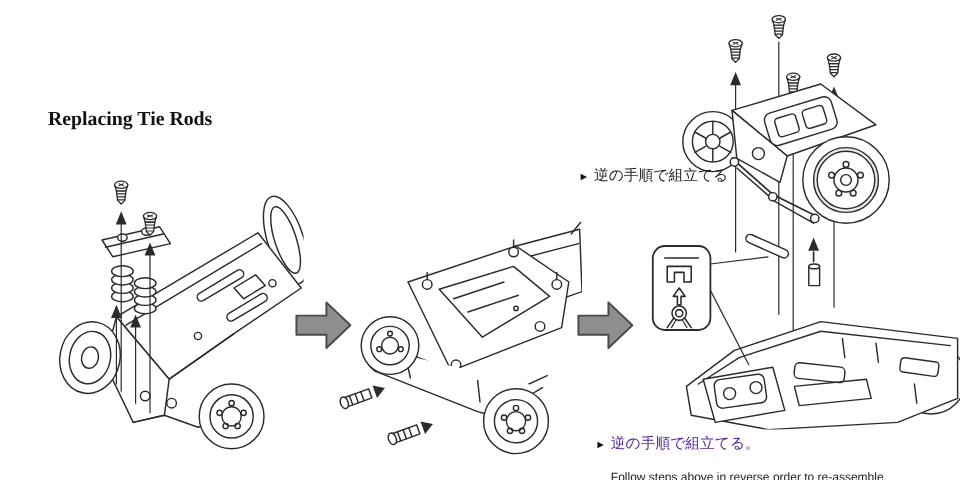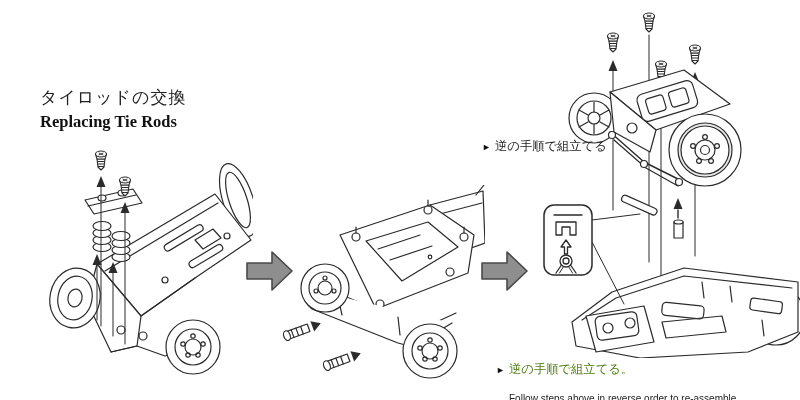--- a/index.html
+++ b/index.html
@@ -14,21 +14,21 @@
   .title-jp{font-size:17px;letter-spacing:1px;color:#222;}
   .title-en{font-size:16.5px;font-weight:700;margin-top:3px;color:#111;font-family:Liberation Serif, serif;}
   
   .ann{line-height:15.5px;}
   .ann .marker{position:absolute;left:0;top:1px;font-size:9px;color:#111;}
   .ann .jp{font-size:12.3px;padding-left:13px;color:#222;}
   .ann .en{font-size:11.3px;padding-left:13px;line-height:13.5px;color:#222;}
   .ann .gap{height:4px;}
   .ann2{line-height:15px;}
   .ann2 .marker{position:absolute;left:0;top:1px;font-size:9px;color:#111;}
-  .ann2 .jp{font-size:12.3px;padding-left:13px;color:#4d7c0f;}
+  .ann2 .jp{font-size:12.3px;padding-left:13px;color:#4c1d95;}
   .ann2 .en{font-size:10px;padding-left:13px;margin-top:14px;color:#222;}
   svg{display:block;}
 </style>
 </head>
 <body>
 
 <svg width="0" height="0" class="abs" aria-hidden="true">
   <defs>
     <g id="g-screw">
       <path d="M-4,5 L-3,13 L0,16 L3,13 L4,5 Z" fill="#fff" stroke="#2b2b2b" stroke-width="1.1"></path>
@@ -37,21 +37,20 @@
       <line x1="-2.8" y1="12.5" x2="2.8" y2="12.5" stroke="#2b2b2b" stroke-width="1"></line>
       <path d="M-5.5,0 L-4,5 L4,5 L5.5,0 Z" fill="#fff" stroke="#2b2b2b" stroke-width="1.1"></path>
       <ellipse cx="0" cy="0" rx="5.5" ry="3" fill="#fff" stroke="#2b2b2b" stroke-width="1.1"></ellipse>
       <path d="M-2,-0.9 L2,0.9 M-2,0.9 L2,-0.9" stroke="#2b2b2b" stroke-width="0.9"></path>
     </g>
     <path id="g-arrow-up" d="M0,0 L-4.5,11 L4.5,11 Z" fill="#2b2b2b" stroke="none"></path>
   </defs>
 </svg>
 
 <div class="abs title-block">
-  <div class="title-jp">タイロッドの交換</div>
   <div class="title-en">Replacing Tie Rods</div>
 </div>
 
 <svg class="abs" style="left:45px;top:140px" width="208" height="235" viewBox="0 0 208 235">
   <g fill="none" stroke="#2b2b2b" stroke-width="1.2" stroke-linejoin="round" stroke-linecap="round">
 
     <g transform="rotate(-18 193 60)">
       <ellipse cx="193" cy="60" rx="15" ry="38" fill="#fff"></ellipse>
       <ellipse cx="193" cy="60" rx="9" ry="29"></ellipse>
     </g>

